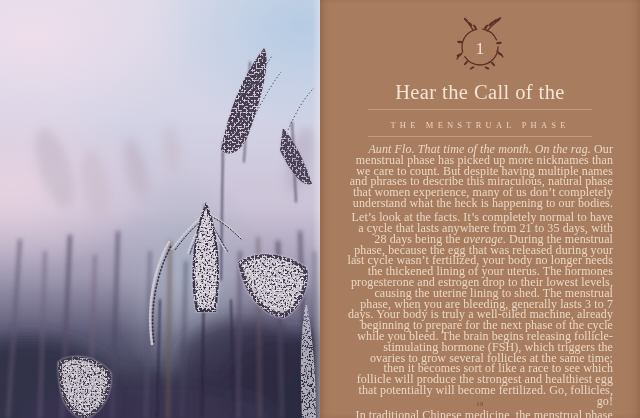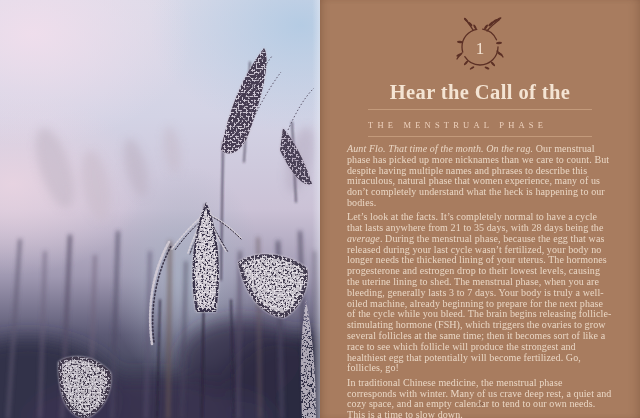--- a/index.html
+++ b/index.html
@@ -36,35 +36,35 @@
   .text-page{
     position:relative;width:320px;height:418px;
     background:var(--page-background);
     box-shadow:inset 6px 0 10px -6px rgba(60,30,15,.35), inset -8px 0 12px -8px rgba(60,30,15,.28);
   }
   .inner{padding:15px 27px 0 27px;height:100%;position:relative;}
   .emblem{height:60px;display:flex;justify-content:center;align-items:flex-start;}
   .chapter-title{
     margin-top:6px;text-align:center;
     font-size:20.5px;line-height:23px;letter-spacing:.4px;
-    color:var(--title-text);font-weight:700;
+    color:var(--title-text);font-weight:400;
   }
   .section-head{
     width:224px;margin:5px auto 0 auto;
     border-top:1px solid var(--divider);
     border-bottom:1px solid var(--divider);
-    padding:4px 0 4px 0;
+    padding:4px 0 4px 0;text-align:center;
   }
   .section-head span{
     font-size:8.5px;letter-spacing:4.2px;color:var(--section-label-text);
   }
   .body-copy{margin-top:7px;color:var(--body-text);}
   .body-copy p{
-    font-size:10px;line-height:10.8px;margin-bottom:3.5px;
-    text-align:left;letter-spacing:.1px;
+    font-size:12px;line-height:10.8px;margin-bottom:3.5px;
+    text-align:right;letter-spacing:.1px;
   }
   .body-copy em{font-style:italic;}
   .folio{
     position:absolute;bottom:11px;left:27px;width:266px;
     text-align:center;font-size:6.5px;letter-spacing:.6px;
     color:var(--page-number-text);
   }
 </style>
 </head>
 <body>

